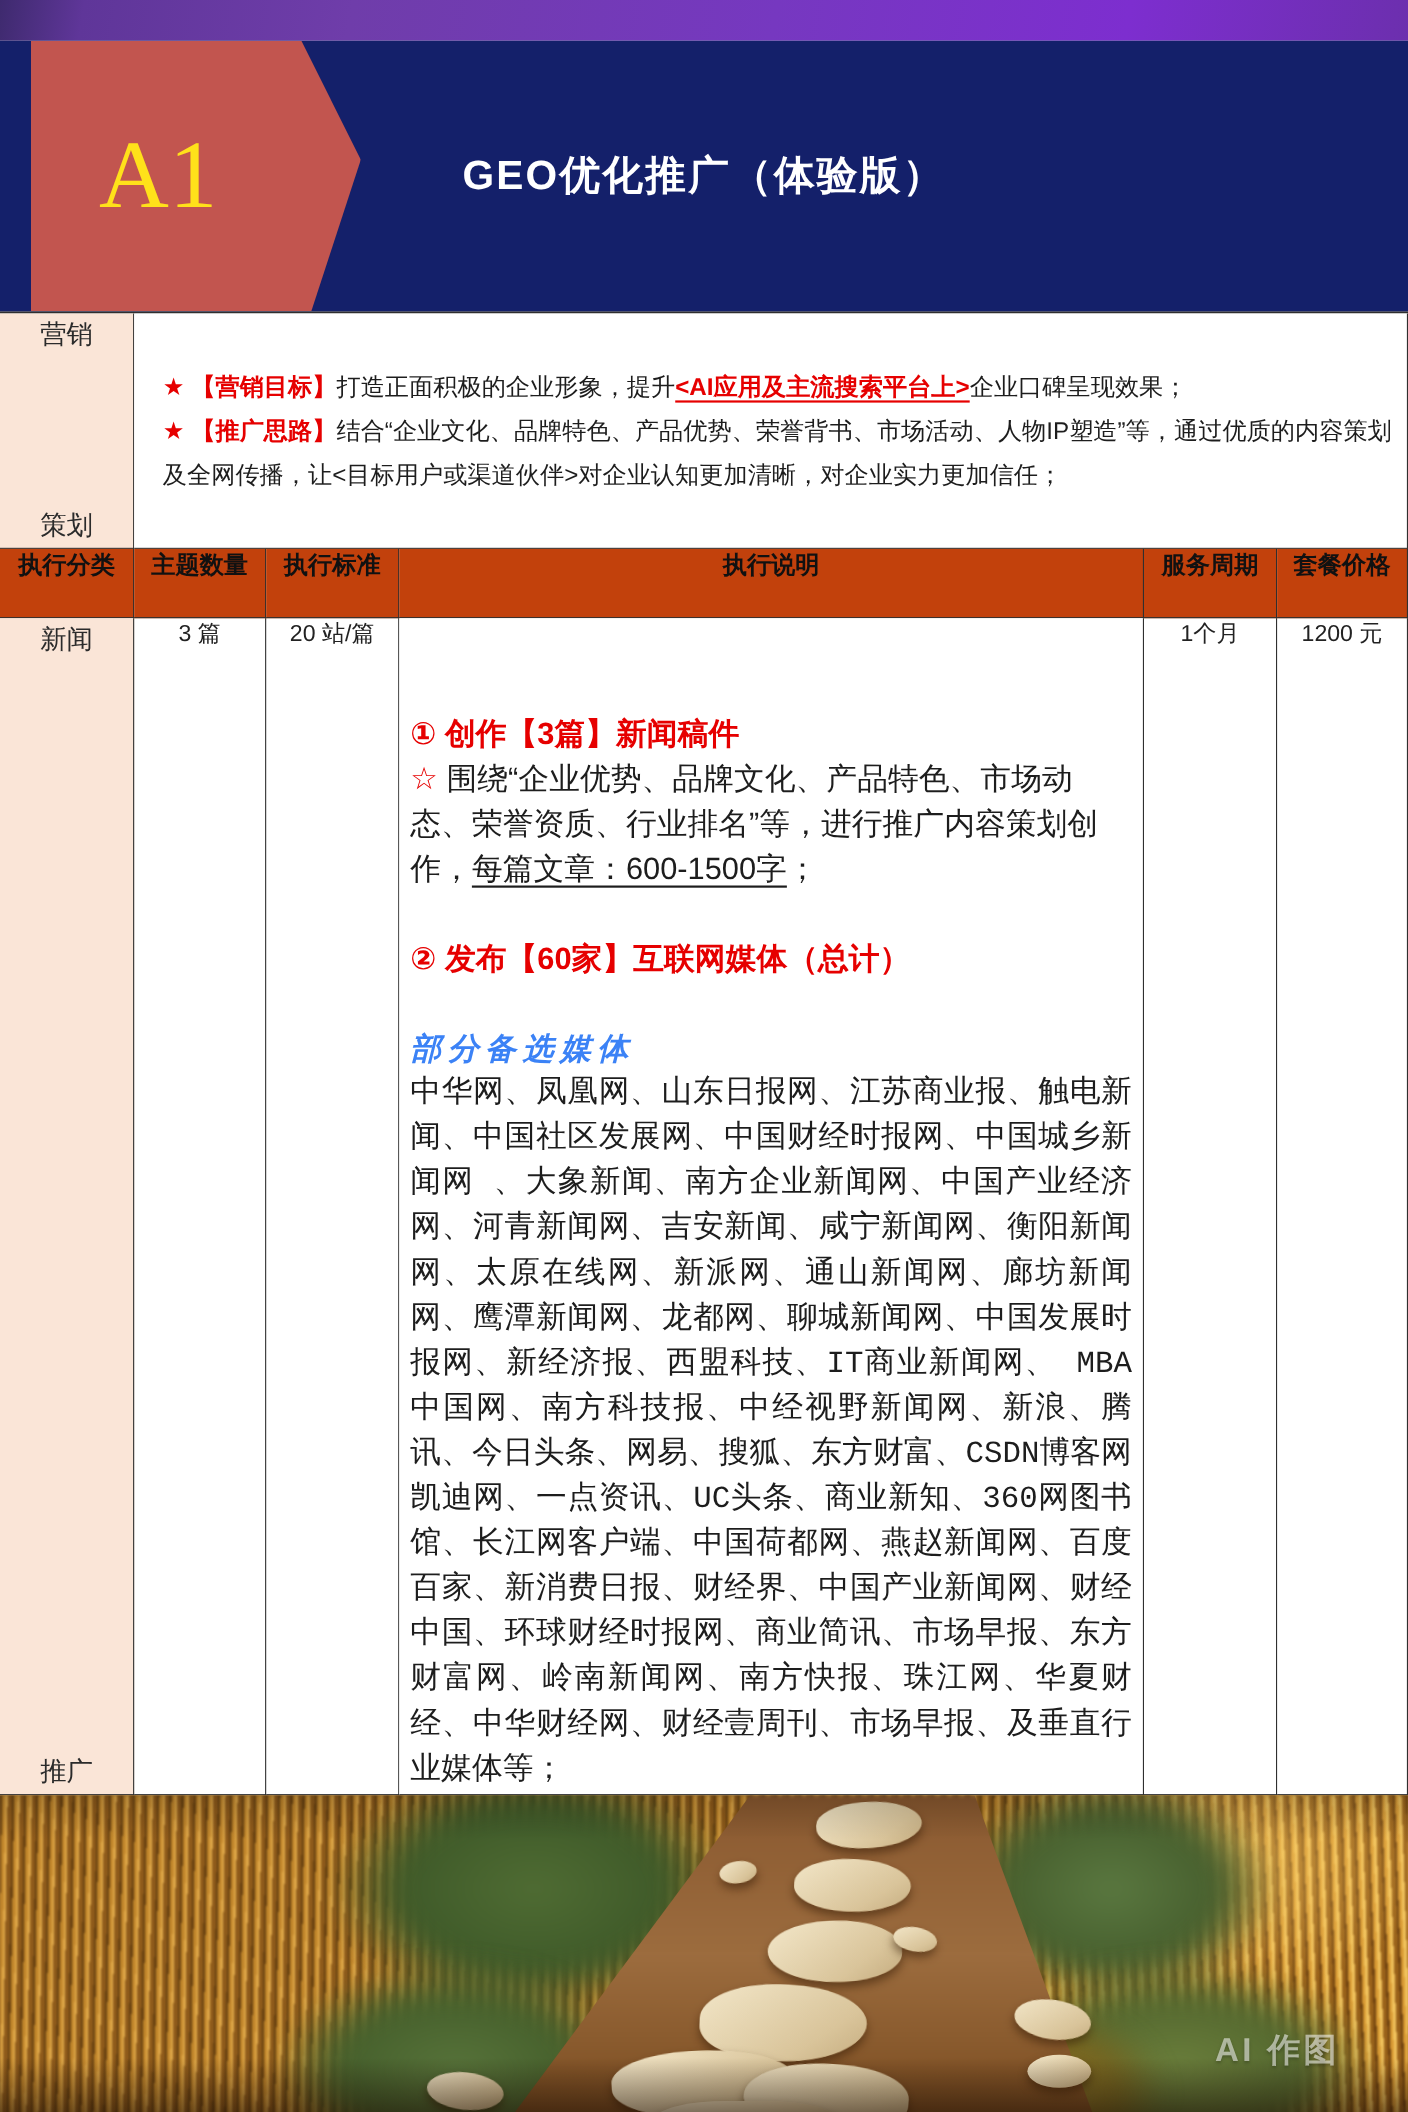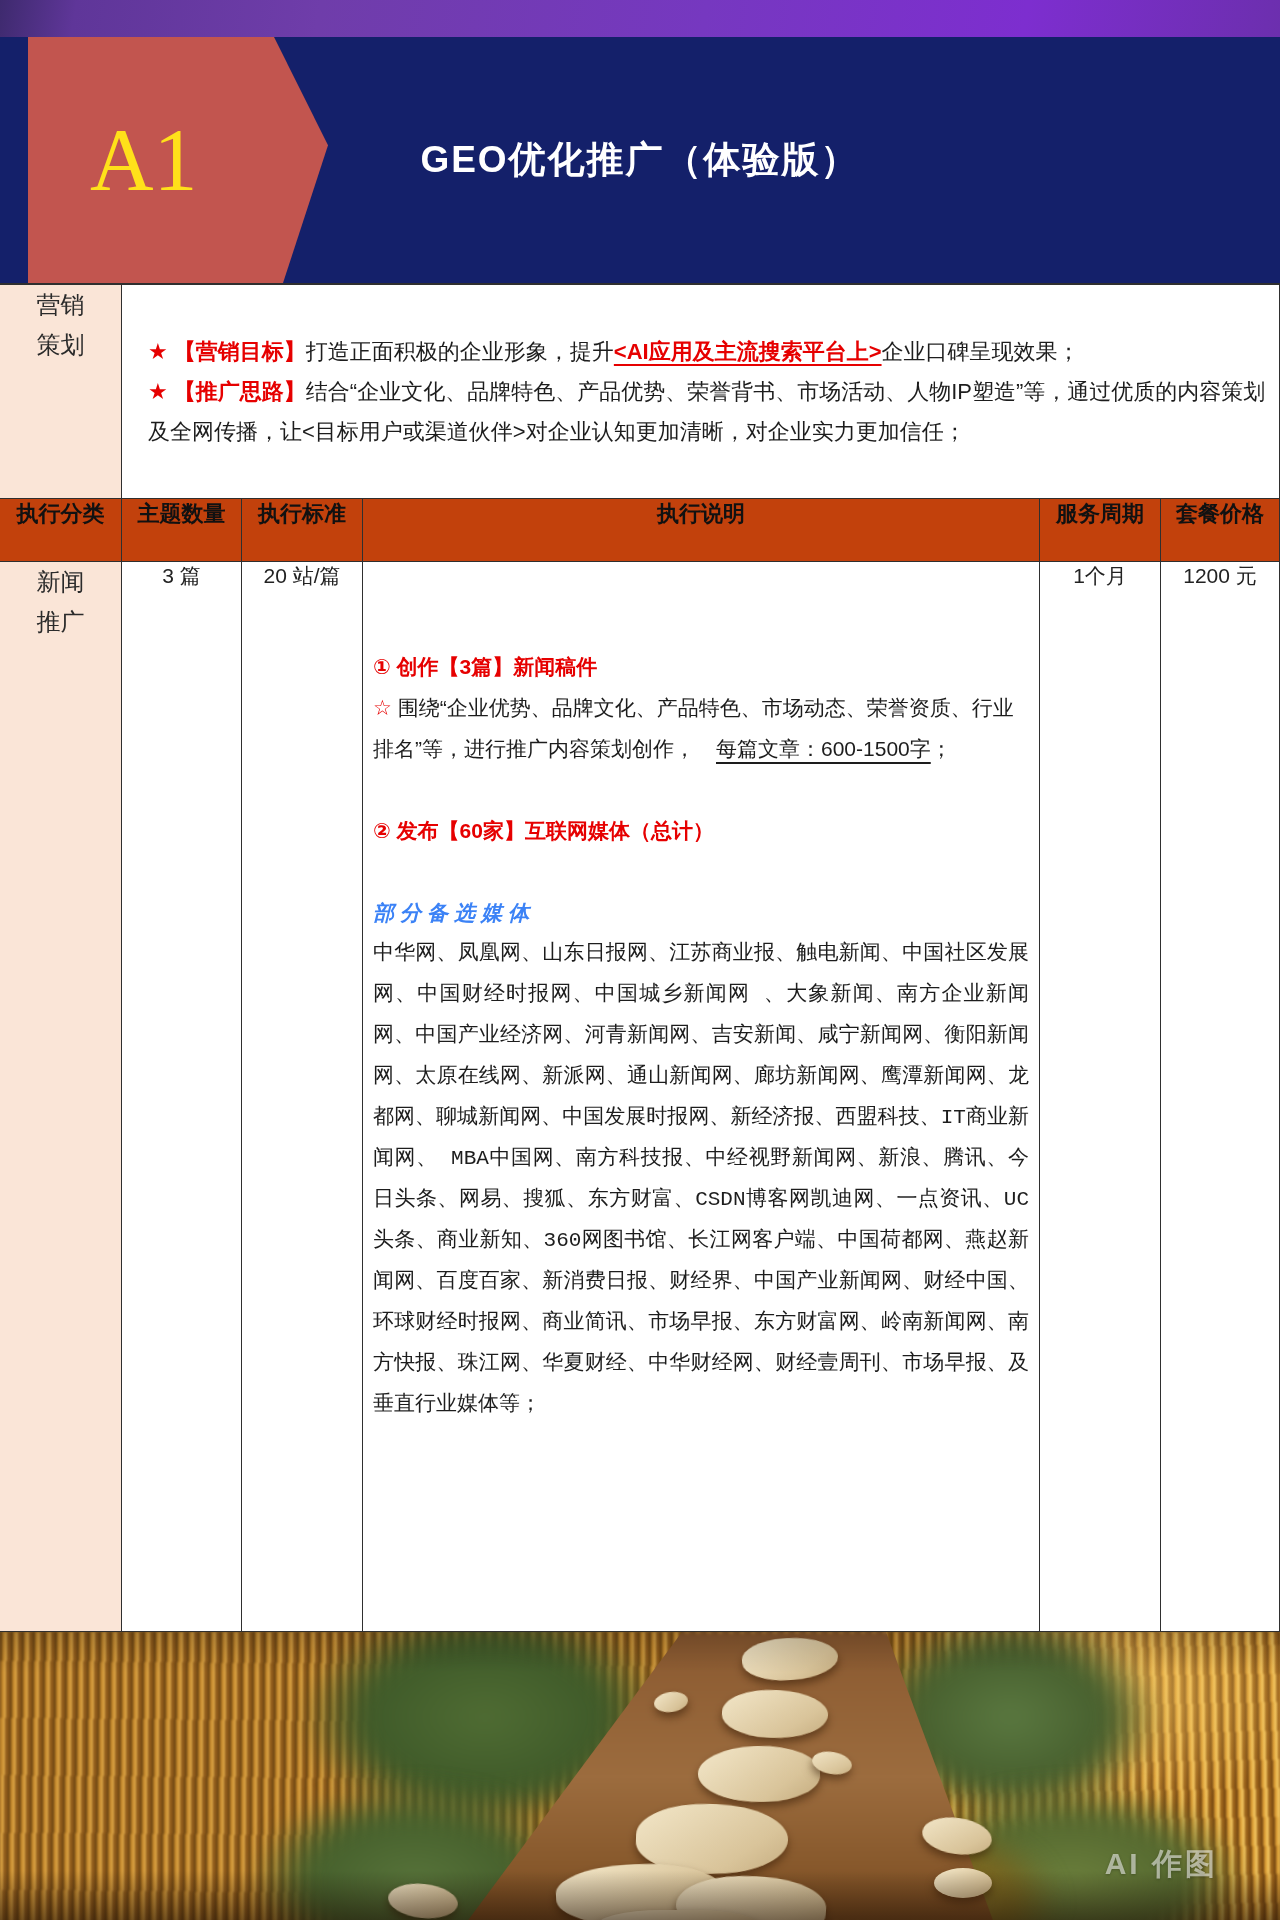--- a/index.html
+++ b/index.html
@@ -34,35 +34,35 @@
   .sheet {
     display:grid;
     grid-template-columns:122px 120px 121px 677px 121px 119px;
     grid-template-rows:214px 63px 1070px;
     width:1280px;
     border-top:2px solid #2f2f2f;
   }
   .cell { border-right:1.5px solid #2f2f2f; border-bottom:1.5px solid #2f2f2f; }
   .cell:nth-child(odd) {}
   .peach { background:#fae5d7; }
-  .center { display:flex; flex-direction:column; align-items:center; justify-content:flex-start; text-align:center; }
+  .center { display:flex; flex-direction:column; align-items:center; justify-content:space-between; text-align:center; }
   .cat-label { font-size:24px; color:#2b2b2b; line-height:40px; }
   .plain-val { font-size:21px; color:#222; }
 
   .mkt-cell { grid-column:2 / 7; background:#fff; display:flex; flex-direction:column; justify-content:center; padding:0 10px 0 26px; }
   .mkt-cell p { font-size:22px; line-height:40px; }
   .red { color:#e60000; }
   .bold { font-weight:bold; }
   .red-link { color:#e60000; text-decoration:underline; text-decoration-color:#e60000; text-decoration-thickness:2px; text-underline-offset:5px; }
 
   .head-cell { background:#c2410c; font-size:22px; font-weight:bold; color:#111; }
 
-  .detail-cell { background:#fff; display:flex; flex-direction:column; justify-content:flex-start; padding:84px 10px 0 10px; font-size:21px; line-height:41px; }
+  .detail-cell { background:#fff; display:flex; flex-direction:column; justify-content:flex-start; padding:84px 10px 0 10px; font-size:28px; line-height:41px; }
   .detail-cell .block-gap { height:41px; }
-  .ul-black { text-decoration:underline; text-decoration-thickness:2px; text-underline-offset:6px;margin-left:21px; }
+  .ul-black { text-decoration:underline; text-decoration-thickness:2px; text-underline-offset:6px; }
   .media-heading {
     color:#3b82f6; font-weight:bold; font-style:italic; letter-spacing:6px;
     text-decoration-color:#e60000; text-decoration-thickness:2px; text-underline-offset:6px;
   }
   .media-list { text-align:justify;font-family:Liberation Mono, monospace; }
 
   
   .photo { position:relative; width:1280px; height:291px; overflow:hidden; background:#9a6a28; }
   .wheat-base {
     position:absolute; inset:0;

